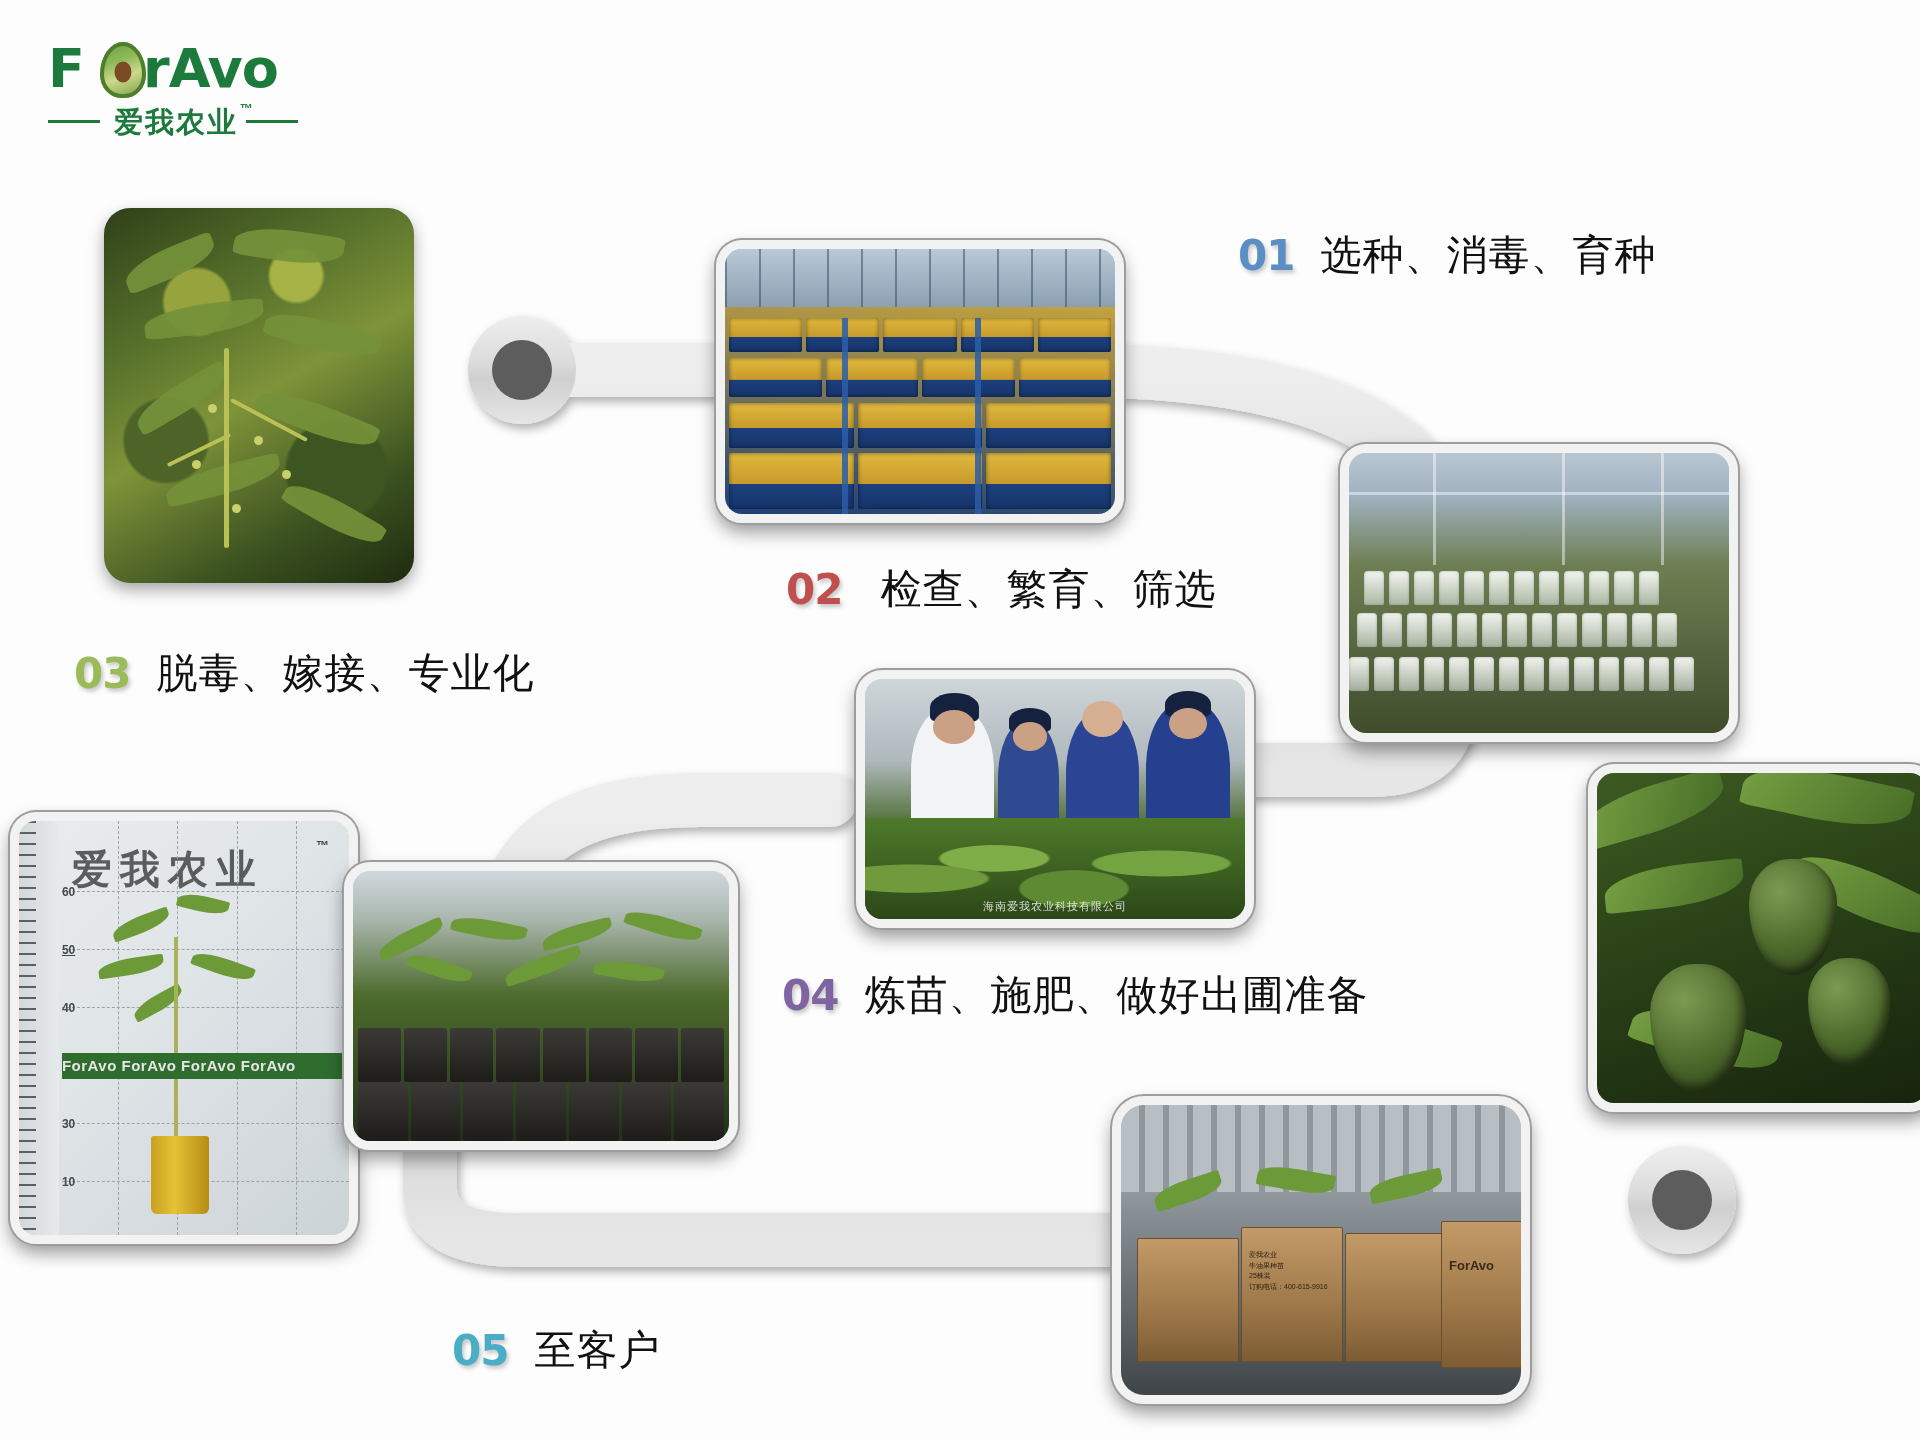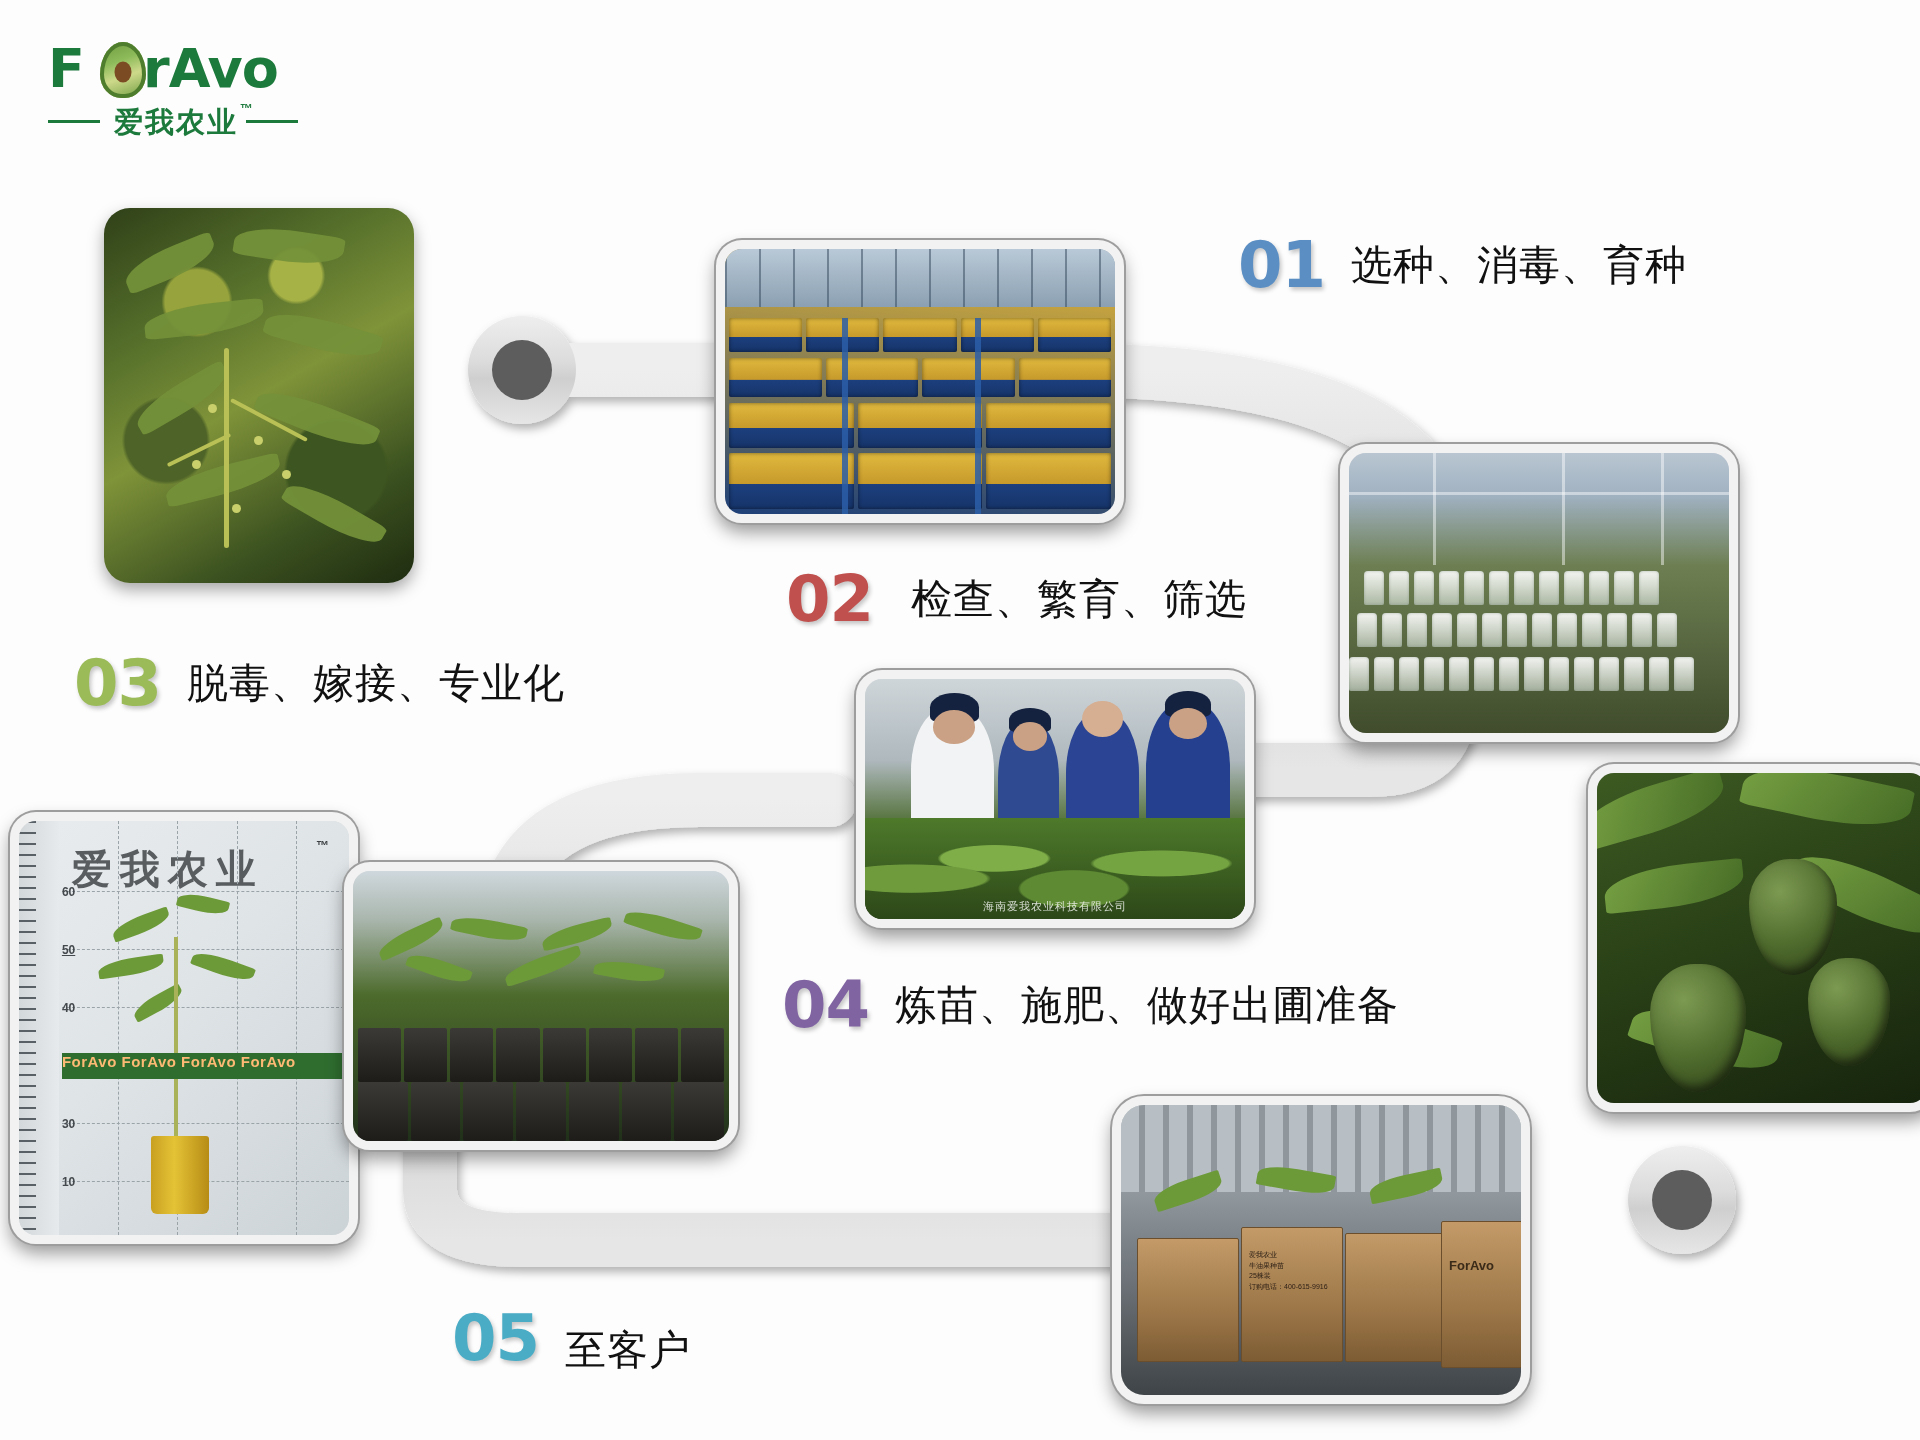--- a/index.html
+++ b/index.html
@@ -120,21 +120,21 @@
       background:linear-gradient(90deg,#d3d8db,#e7eaec);}
   .ruler-strip:before{content:"";position:absolute;left:0;top:0;bottom:0;width:42%;
       background:repeating-linear-gradient(180deg,#5a6166 0 2px,transparent 2px 11px);}
   .tick-lab{position:absolute;left:13%;color:#44494d;font-size:12px;font-weight:bold;}
   .grid-h{position:absolute;left:13%;right:0;height:0;border-top:1px dashed #9aa3a8;}
   .grid-v{position:absolute;top:0;bottom:0;width:0;border-left:1px dashed #9aa3a8;}
   .ruler-wm{position:absolute;left:16%;top:5%;color:#3b3f42;font-size:40px;font-weight:bold;
       letter-spacing:8px;font-family:"DejaVu Sans",sans-serif;opacity:.82;}
   .ruler-tm{position:absolute;right:6%;top:4%;color:#3b3f42;font-size:13px;font-weight:bold;}
   .foravo-band{position:absolute;left:13%;right:0;height:26px;background:#2f6d2f;
-      display:flex;overflow:hidden;color:#fdba74;
+      display:flex;align-items:center;overflow:hidden;color:#e5e5e5;
       font-size:15px;font-weight:bold;letter-spacing:.5px;white-space:nowrap;}
   .pot{position:absolute;border-radius:3px 3px 6px 6px;
       background:linear-gradient(90deg,#c9a021,#e4c336 40%,#b78c15);}
   .seedling-stem{position:absolute;width:4px;background:#a9b258;}
 
   
   .p-nursery{background:linear-gradient(180deg,#cfd8dd 0%,#a9b6ad 18%,#4d6b2c 46%,#20301a 100%);}
   .potrow{position:absolute;left:0;right:0;display:flex;gap:3px;padding:0 5px;box-sizing:border-box;}
   .npot{flex:1;height:100%;background:linear-gradient(180deg,#3c3a36,#1d1c19);border-radius:2px;}
   .nleaf{position:absolute;background:#6d9a39;border-radius:60% 8% 60% 8%;}
@@ -152,21 +152,21 @@
   .carton{position:absolute;background:linear-gradient(180deg,#c39a68,#9d7748 60%,#7d5c34);
       border:1px solid #6b4f2d;border-radius:2px;}
   .carton-lbl{position:absolute;left:6%;top:28%;color:#2d2016;font-size:7px;line-height:1.5;}
   .greens{position:absolute;background:#6d9a39;border-radius:50% 6% 50% 6%;}
   .hall{position:absolute;left:0;right:0;top:0;height:30%;
       background:repeating-linear-gradient(90deg,#b7bfc4 0 18px,#8f979c 18px 24px);}
 
   
   .step{position:absolute;white-space:nowrap;display:flex;align-items:center;}
   .step .num{
-    font-size:64px;font-weight:bold;letter-spacing:-1px;
+    font-size:42px;font-weight:bold;letter-spacing:-1px;
     font-family:"DejaVu Sans",sans-serif;
     text-shadow:2px 3px 4px rgba(0,0,0,.22);
     text-align:right;
   }
   .step .txt{
     color:#111;font-size:41px;font-weight:500;letter-spacing:1px;
     font-family:"DejaVu Sans",sans-serif;margin-left:26px;
   }
   .step.two-line{align-items:flex-end;}
   .step.two-line .txt{line-height:1.18;white-space:normal;}

